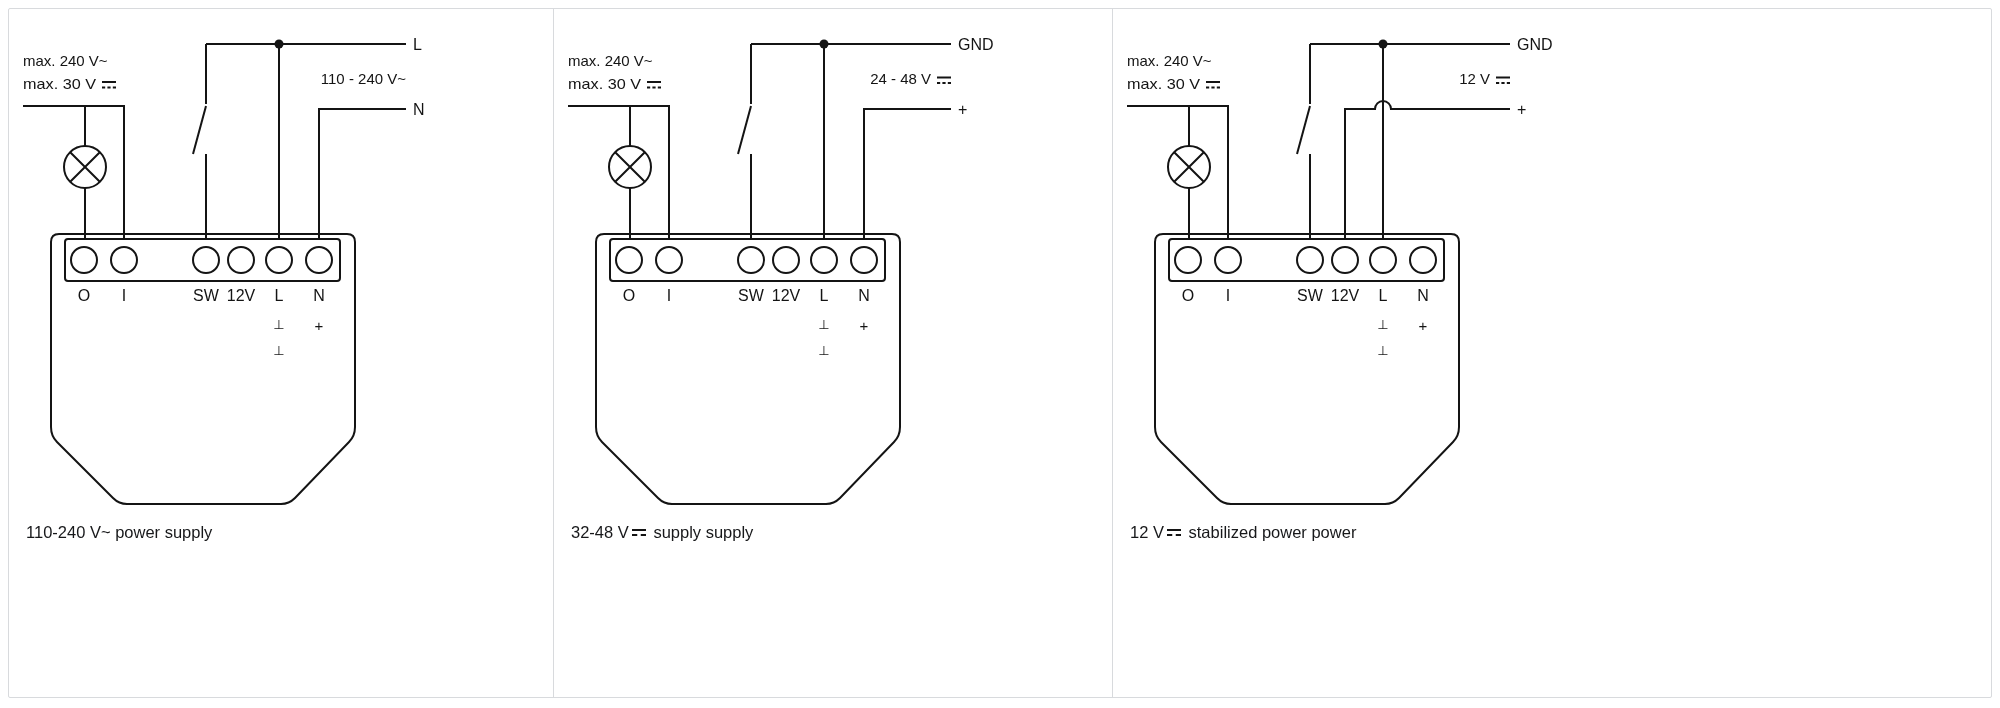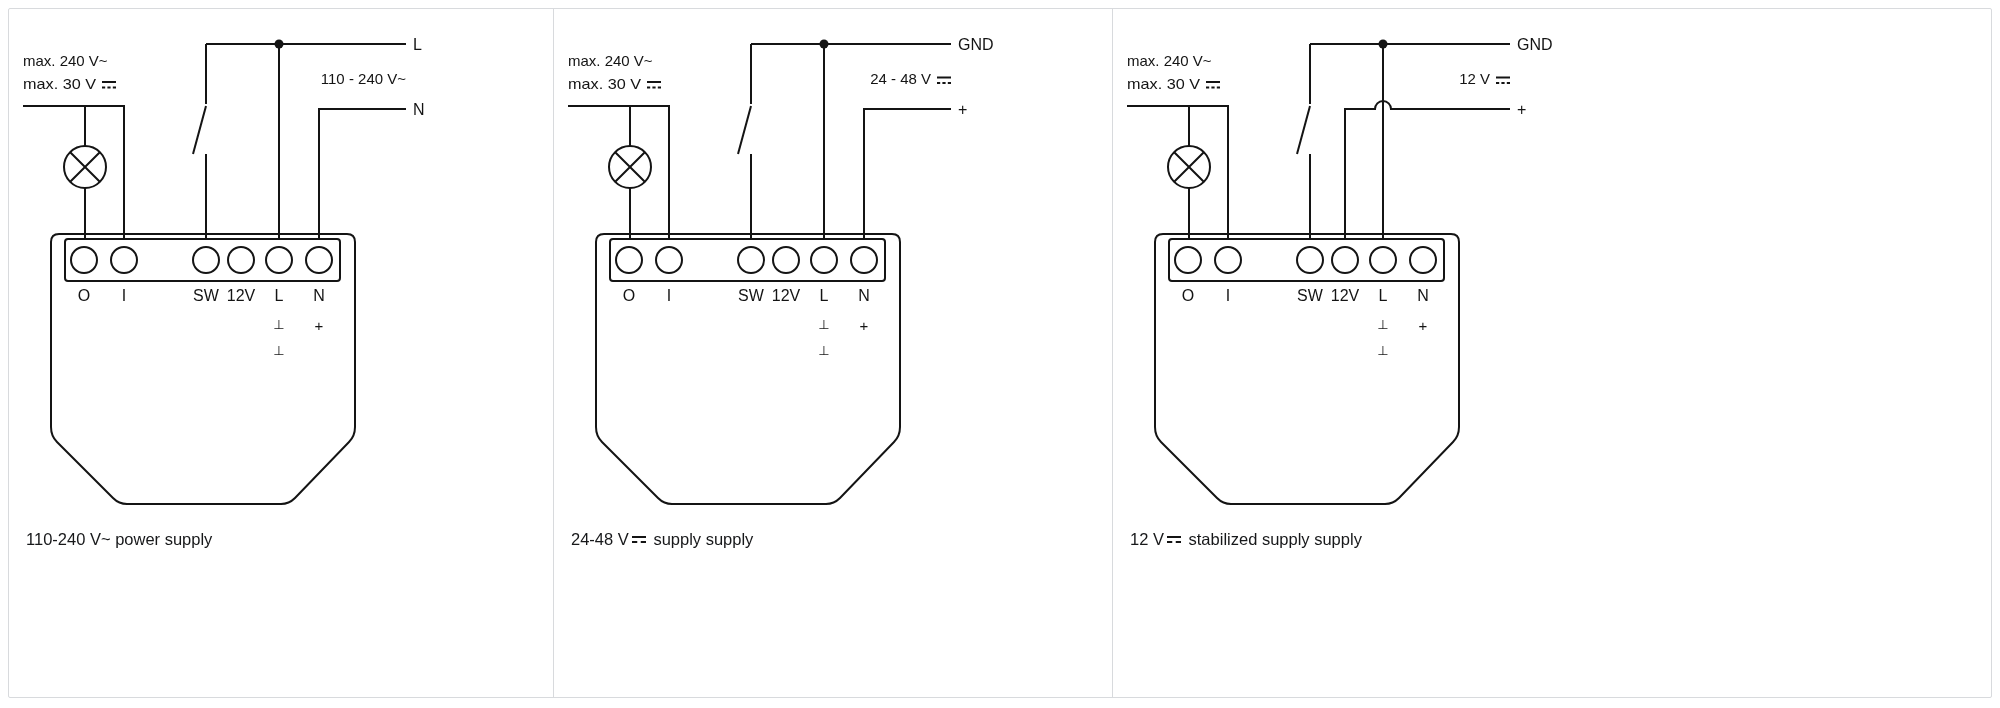--- a/index.html
+++ b/index.html
@@ -21,21 +21,21 @@
   }
   .panel-cell { border-right: 1px solid #d8dadd; }
   .panel-cell:nth-child(1) { width: 545px; }
   .panel-cell:nth-child(2) { width: 559px; }
   .panel-cell:nth-child(3) { flex: 1; border-right: none; }
 
   svg.diagram { display: block; }
   .diagram text { font-family: "Liberation Sans", sans-serif; fill: #141414; }
 
   .caption {
-    margin-top: 15px;
+    margin-top: 8px;
     padding-left: 17px;
     font-size: 16.5px;
     line-height: 20px;
     color: #17181a;
     white-space: nowrap;
   }
 
   
   .dc-inline {
     display: inline-block;
@@ -177,21 +177,21 @@
         <text x="197" y="292">SW</text>
         <text x="232" y="292">12V</text>
         <text x="270" y="292">L</text>
         <text x="310" y="292">N</text>
       </g>
       <text x="270" y="320" font-size="13" text-anchor="middle">⊥</text>
       <text x="270" y="346" font-size="13" text-anchor="middle">⊥</text>
       <text x="310" y="322" font-size="15" text-anchor="middle">+</text>
     </svg>
 
-    <div class="caption"><span>24-48 V</span><span class="dc-inline caption-dc"></span><span> supply supply</span></div>
+    <div class="caption"><span>32-48 V</span><span class="dc-inline caption-dc"></span><span> supply supply</span></div>
   </div>
 
   <div class="panel-cell variant-dc12">
     <svg class="diagram" width="545" height="505" viewBox="0 0 545 505">
 
       <g fill="none" stroke="#141414" stroke-width="2">
         <path d="M14 97 H115 V230"></path>
         <path d="M76 97 V137 M76 179 V230"></path>
         <path d="M197 230 V145 M197 95 V35"></path>
         <path d="M184 145 L197 97"></path>
@@ -239,15 +239,15 @@
         <text x="197" y="292">SW</text>
         <text x="232" y="292">12V</text>
         <text x="270" y="292">L</text>
         <text x="310" y="292">N</text>
       </g>
       <text x="270" y="320" font-size="13" text-anchor="middle">⊥</text>
       <text x="270" y="346" font-size="13" text-anchor="middle">⊥</text>
       <text x="310" y="322" font-size="15" text-anchor="middle">+</text>
     </svg>
 
-    <div class="caption"><span>12 V</span><span class="dc-inline caption-dc"></span><span> stabilized supply supply</span></div>
+    <div class="caption"><span>12 V</span><span class="dc-inline caption-dc"></span><span> stabilized power power</span></div>
   </div>
 </div>
 
 </body></html>

